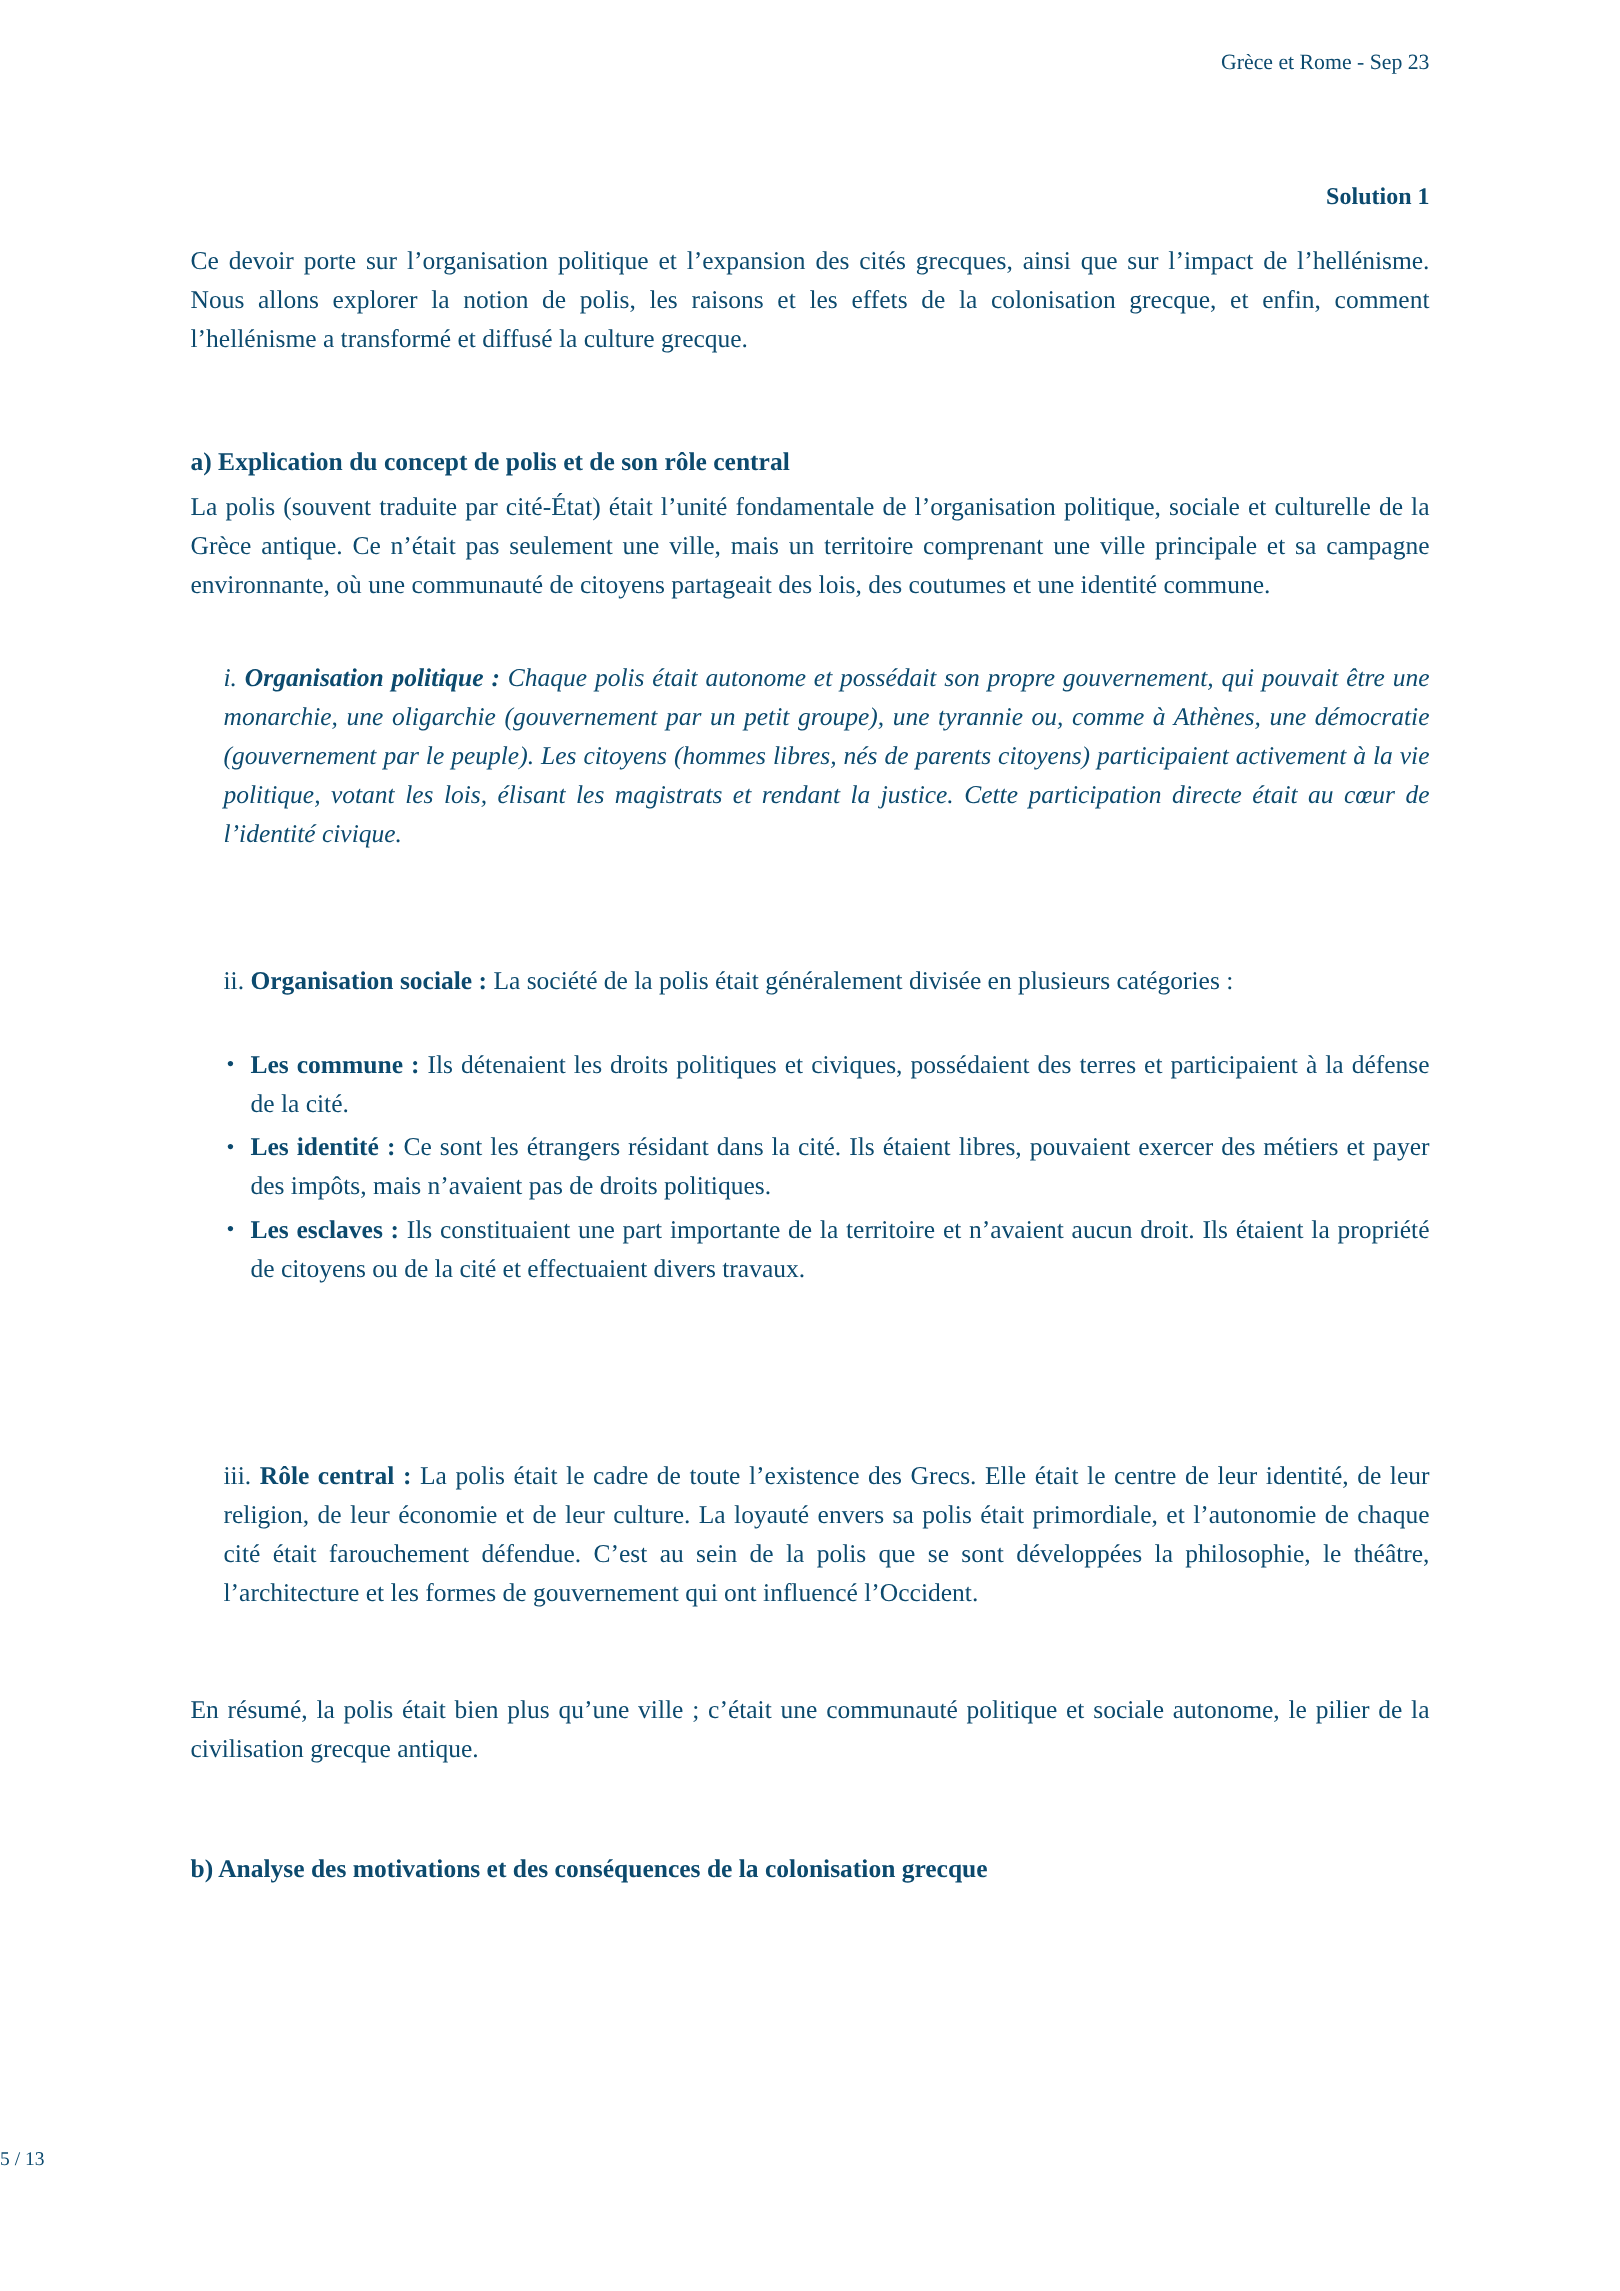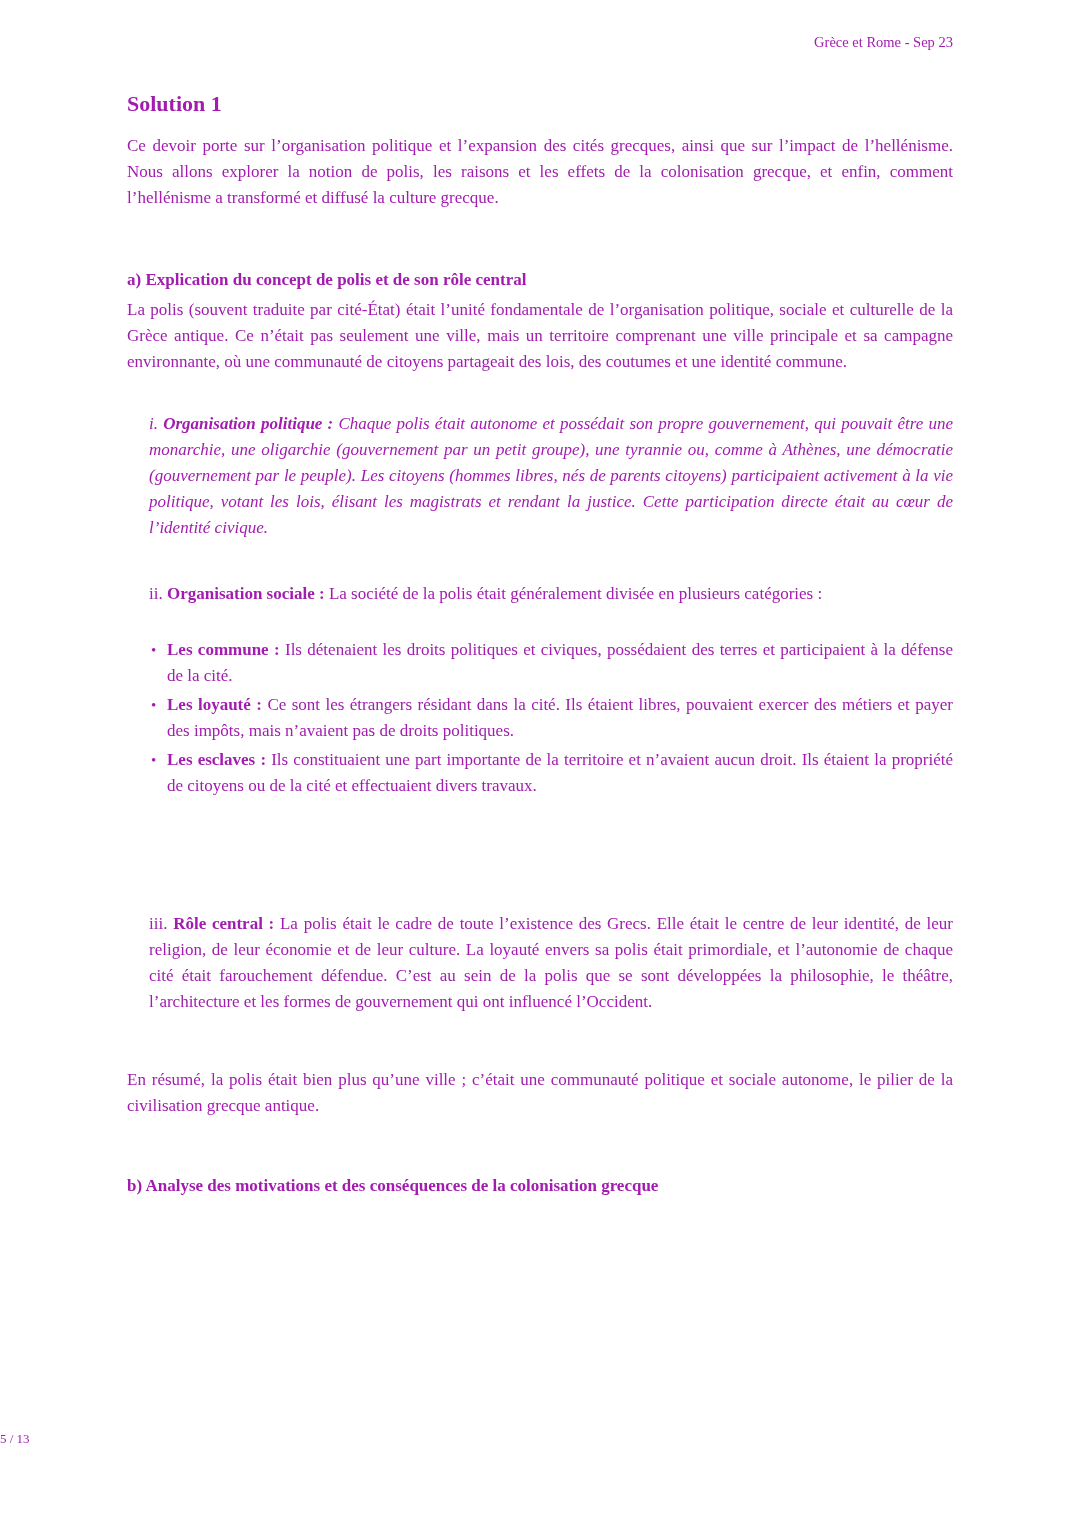--- a/index.html
+++ b/index.html
@@ -3,54 +3,55 @@
 <meta charset="utf-8">
 <style>
   * { margin: 0; padding: 0; box-sizing: border-box; }
   html, body { background: #ffffff; }
   .page {
     position: relative;
     width: 1080px;
     height: 1527px;
     margin: 0 auto;
     background: #ffffff;
-    color: #a21caf;
+    color: #0c4a6e;
     font-family: "Liberation Serif", "DejaVu Serif", serif;
     font-size: 17px;
     line-height: 26px;
     padding: 33px 127px 0 127px;
     overflow: hidden;
   }
   .header {
     text-align: right;
     font-size: 14.5px;
     line-height: 18px;
   }
   .title {
-    font-size: 22px;
+    font-size: 16px;
     line-height: 30px;
     font-weight: bold;
-    margin-top: 38px;
+    margin-top: 66px;
+    text-align: right;
   }
   .para { text-align: justify; }
   .intro { margin-top: 14px; }
   .heading {
     font-weight: bold;
     font-size: 17px;
     line-height: 26px;
     margin-top: 56px;
   }
   .heading-b { margin-top: 54px; }
   .after-heading { margin-top: 4px; }
   .item {
     text-align: justify;
     padding-left: 22px;
   }
   .item-i { margin-top: 36px; font-style: italic; }
-  .item-ii { margin-top: 40px; }
+  .item-ii { margin-top: 72px; }
   .item-iii { margin-top: 112px; }
   .b { font-weight: bold; }
   .bullets {
     list-style: none;
     margin-top: 30px;
     padding-left: 24px;
   }
   .bullet-item {
     display: flex;
     margin-bottom: 3px;
@@ -96,21 +97,21 @@
 
   <div class="item item-ii"><span>ii. </span><span class="b">Organisation sociale :</span><span> La société de la polis était généralement divisée en plusieurs catégories :</span></div>
 
   <ul class="bullets">
     <li class="bullet-item">
       <span class="dot">•</span>
       <div class="bullet-text"><span class="b">Les commune :</span><span> Ils détenaient les droits politiques et civiques, possédaient des terres et participaient à la défense de la cité.</span></div>
     </li>
     <li class="bullet-item">
       <span class="dot">•</span>
-      <div class="bullet-text"><span class="b">Les loyauté :</span><span> Ce sont les étrangers résidant dans la cité. Ils étaient libres, pouvaient exercer des métiers et payer des impôts, mais n’avaient pas de droits politiques.</span></div>
+      <div class="bullet-text"><span class="b">Les identité :</span><span> Ce sont les étrangers résidant dans la cité. Ils étaient libres, pouvaient exercer des métiers et payer des impôts, mais n’avaient pas de droits politiques.</span></div>
     </li>
     <li class="bullet-item">
       <span class="dot">•</span>
       <div class="bullet-text"><span class="b">Les esclaves :</span><span> Ils constituaient une part importante de la territoire et n’avaient aucun droit. Ils étaient la propriété de citoyens ou de la cité et effectuaient divers travaux.</span></div>
     </li>
   </ul>
 
   <div class="item item-iii"><span>iii. </span><span class="b">Rôle central :</span><span> La polis était le cadre de toute l’existence des Grecs. Elle était le centre de leur identité, de leur religion, de leur économie et de leur culture. La loyauté envers sa polis était primordiale, et l’autonomie de chaque cité était farouchement défendue. C’est au sein de la polis que se sont développées la philosophie, le théâtre, l’architecture et les formes de gouvernement qui ont influencé l’Occident.</span></div>
 
   <div class="para summary">En résumé, la polis était bien plus qu’une ville ; c’était une communauté politique et sociale autonome, le pilier de la civilisation grecque antique.</div>

